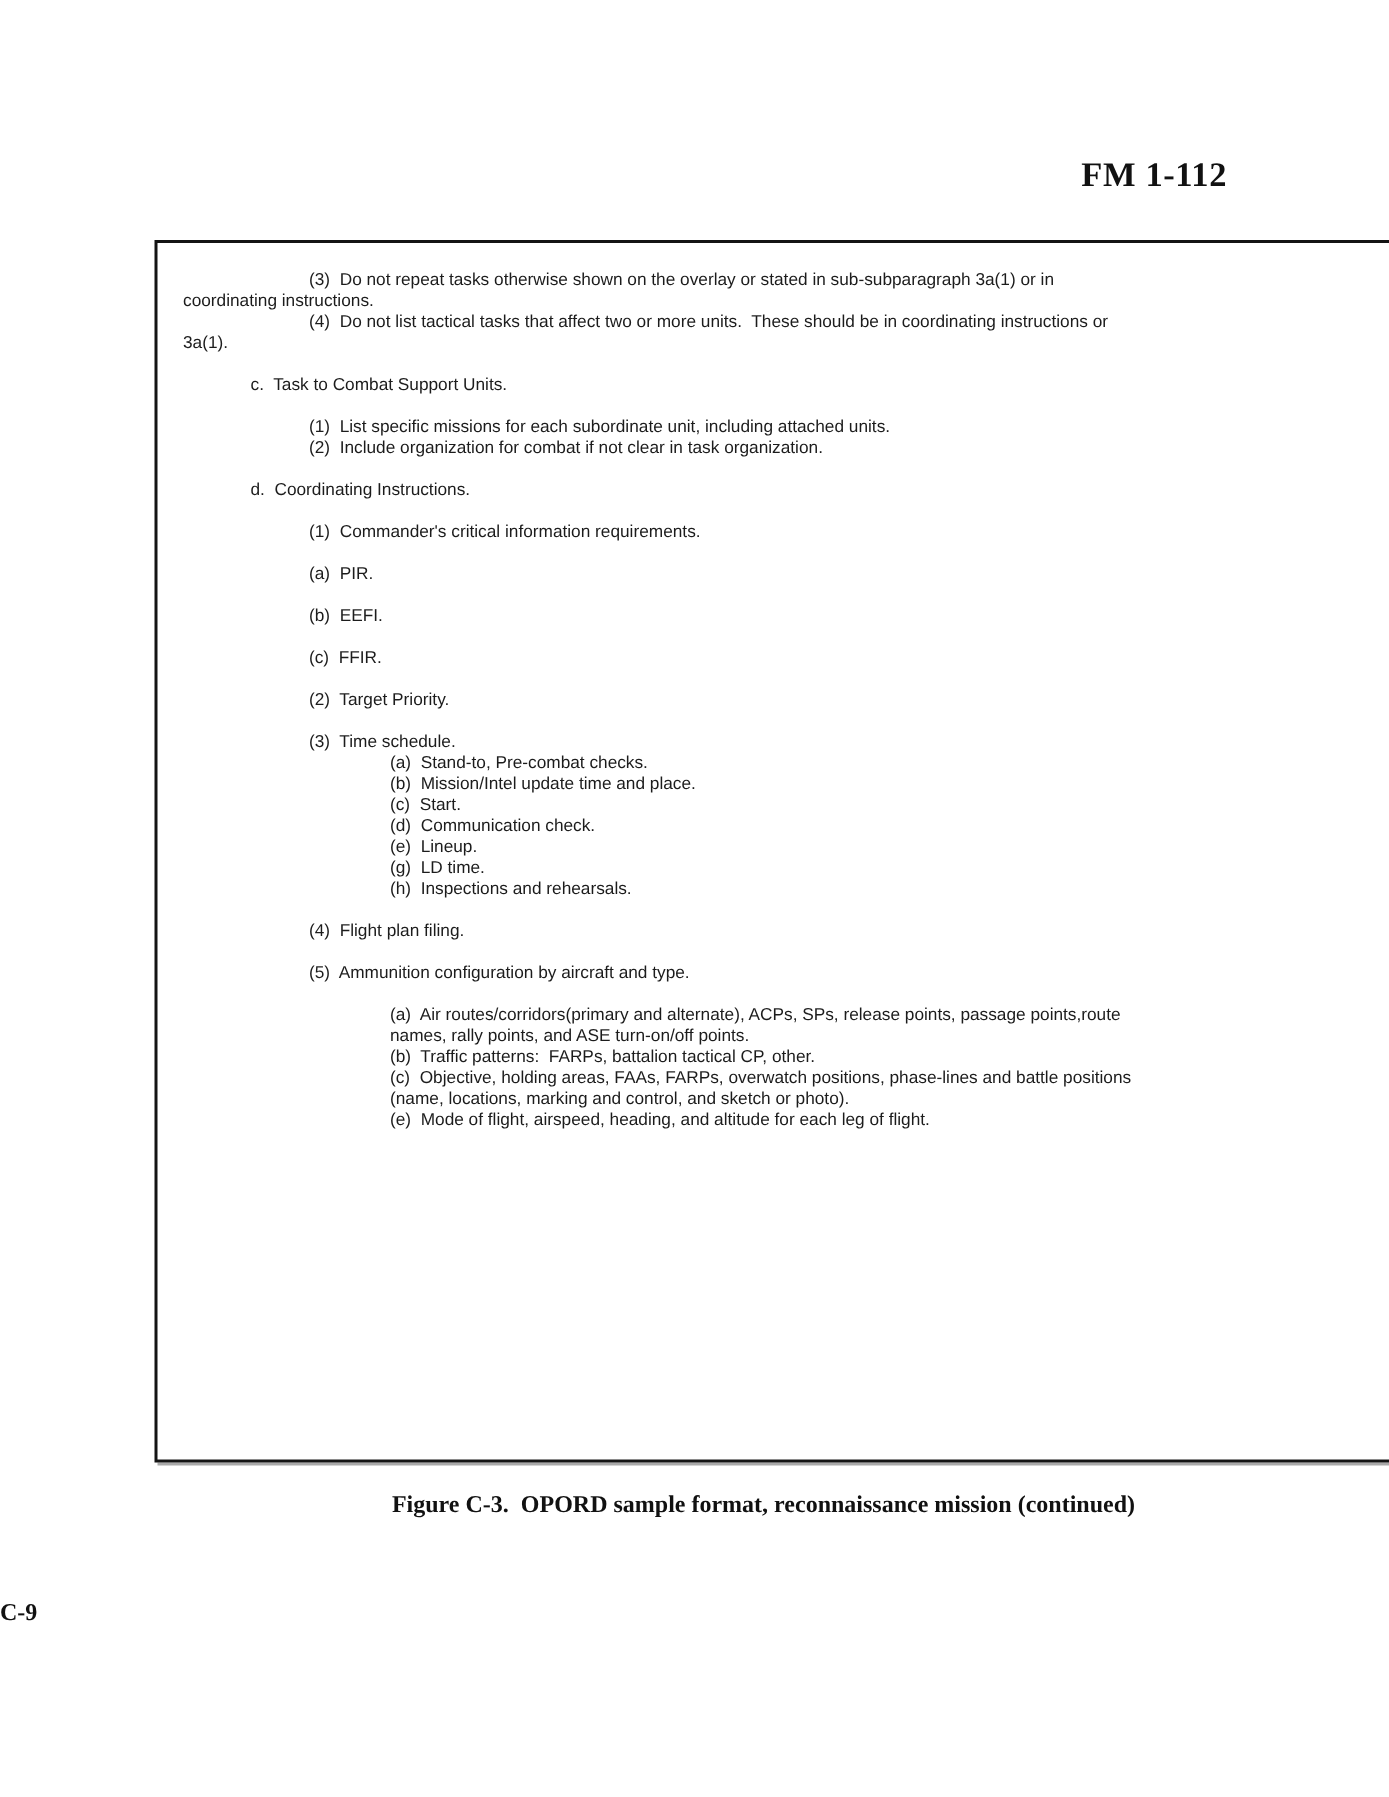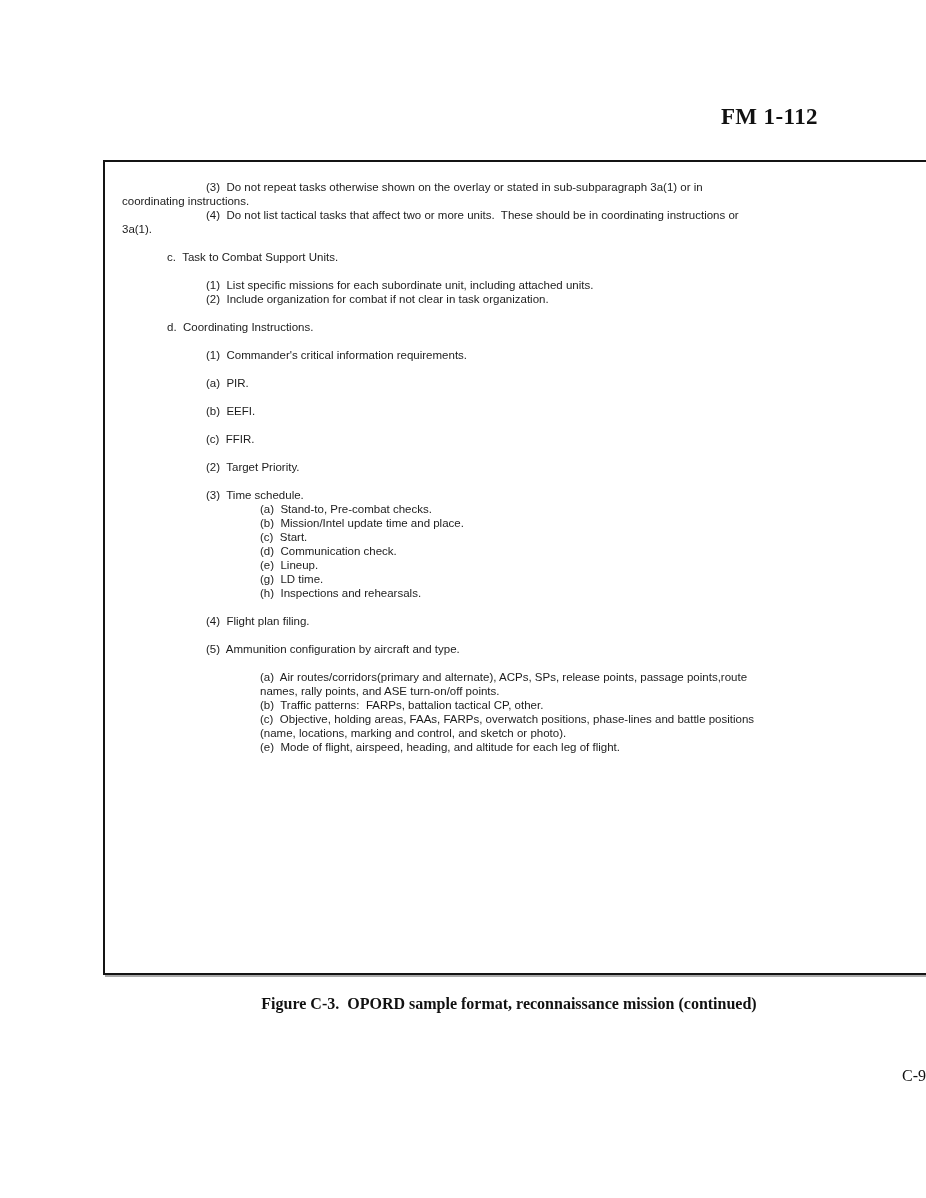--- a/index.html
+++ b/index.html
@@ -65,23 +65,23 @@
     font-size: 16px;
     color: #111111;
     white-space: pre-wrap;
     padding-left: 46px;
   }
   .page-number {
     position: absolute;
     top: 1067px;
     left: 0;
     width: 100%;
-    text-align: right;
+    text-align: left;
     font-family: "Liberation Serif", serif;
-    font-weight: normal;
+    font-weight: bold;
     font-size: 16px;
     color: #111111;
   }
 </style>
 </head>
 <body>
 
 <div class="page">
 
   <div class="doc-header">FM 1-112</div>

